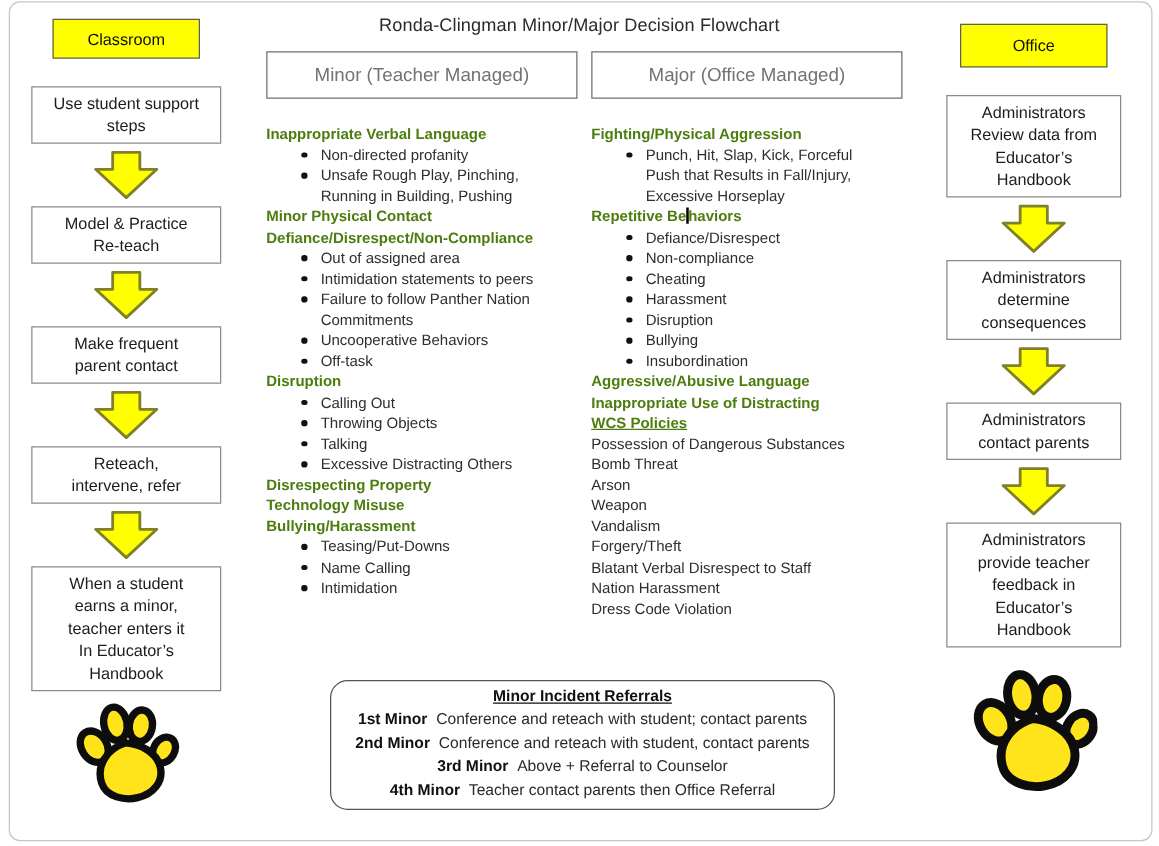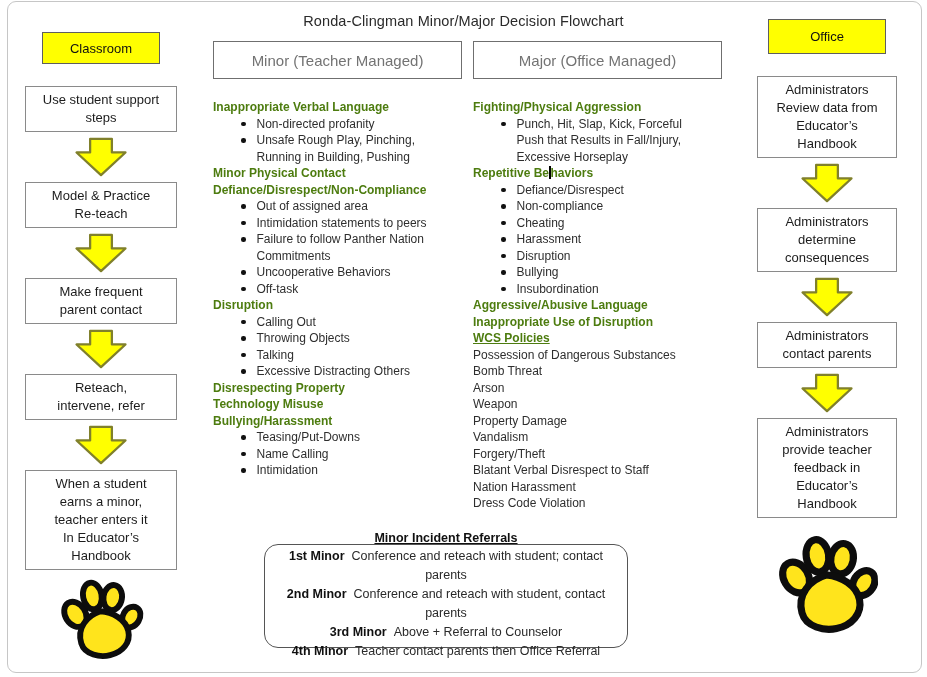--- a/index.html
+++ b/index.html
@@ -10,21 +10,21 @@
   .frame{
     position:absolute;left:7px;top:1px;right:5px;bottom:4px;
     border:1px solid var(--frame_border,#c6c6c6);border-radius:9px;pointer-events:none;
   }
   .title{
     position:absolute;top:13px;left:0;width:100%;text-align:center;
     font-size:14.5px;color:#2a2a2a;letter-spacing:.1px;
   }
   
   .col{position:absolute;display:flex;flex-direction:column;align-items:center;}
-  .classroom{left:25px;top:32px;width:152px;align-items:center;}
+  .classroom{left:25px;top:15px;width:152px;align-items:center;}
   .office{left:757px;top:19px;width:140px;}
   .taglabel{
     background:var(--highlight,#ffff00);border:1px solid #5f5f5f;
     width:116px;height:30px;display:flex;align-items:center;justify-content:center;
     font-size:13px;color:#111;margin-bottom:22px;flex:none;
   }
   .office .taglabel{height:33px;}
   .flow{display:flex;flex-direction:column;align-items:center;width:100%;}
   .step{display:flex;flex-direction:column;align-items:center;width:100%;}
   .stepbox{
@@ -56,21 +56,21 @@
   .li.underline .txt{text-decoration:underline;}
   .li.bullet{display:flex;padding-left:28px;box-sizing:border-box;width:230px;}
   .li.bullet .dot{
     display:inline-block;flex:none;width:4.5px;height:4.5px;border-radius:50%;
     background:#111;margin:6px 11px 0 0;
   }
   .caret-mark{display:none;}
   .li.caret .caret-mark{display:inline-block;width:1.5px;height:13px;background:#000;vertical-align:-2px;}
   
   .refbox{
-    position:absolute;left:264px;top:544px;width:364px;height:104px;box-sizing:border-box;
+    position:absolute;left:264px;top:544px;width:404px;height:104px;box-sizing:border-box;
     border:1.5px solid #555;border-radius:14px;background:#fff;
     display:flex;flex-direction:column;align-items:center;justify-content:center;padding:4px 8px;
   }
   .reftitle{font-size:12.5px;font-weight:bold;text-decoration:underline;color:#101010;margin-bottom:2px;}
   .refrow{font-size:12.5px;line-height:19px;text-align:center;color:#2a2a2a;}
   .reflabel{font-weight:bold;color:#101010;margin-right:7px;}
 </style>
 </head>
 <body>
 
@@ -296,45 +296,41 @@
         <span class="dot"></span>
         <span class="txt">Insubordination</span>
         <span class="txt"></span>
       </div>
       <div class="li heading">
         
         <span class="txt">Aggressive/Abusive Language</span><span class="txt"></span>
       </div>
       <div class="li heading">
         
-        <span class="txt">Inappropriate Use of Disruption</span><span class="txt"></span>
+        <span class="txt">Inappropriate Use of Distracting</span><span class="txt"></span>
       </div>
       <div class="li heading underline">
         
         <span class="txt">WCS Policies</span><span class="txt"></span>
       </div>
       <div class="li plain">
         
         <span class="txt">Possession of Dangerous Substances</span><span class="txt"></span>
       </div>
       <div class="li plain">
         
         <span class="txt">Bomb Threat</span><span class="txt"></span>
       </div>
       <div class="li plain">
         
         <span class="txt">Arson</span><span class="txt"></span>
       </div>
       <div class="li plain">
         
         <span class="txt">Weapon</span><span class="txt"></span>
-      </div>
-      <div class="li plain">
-        
-        <span class="txt">Property Damage</span><span class="txt"></span>
       </div>
       <div class="li plain">
         
         <span class="txt">Vandalism</span><span class="txt"></span>
       </div>
       <div class="li plain">
         
         <span class="txt">Forgery/Theft</span><span class="txt"></span>
       </div>
       <div class="li plain">

